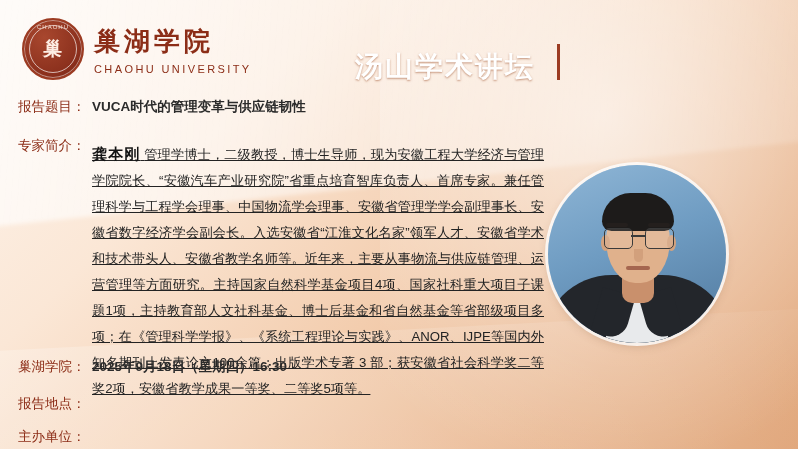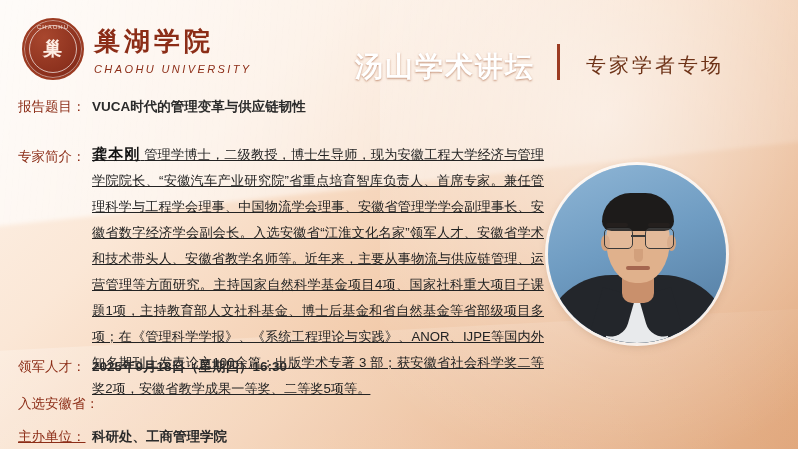--- a/index.html
+++ b/index.html
@@ -96,21 +96,20 @@
     letter-spacing: 4px;
     line-height: 38px;
   }
   .logo-en {
     color: #8c2d17;
     font-size: 11px;
     letter-spacing: 2.4px;
     line-height: 14px;
     margin-top: 1px;
     font-family: "Liberation Sans", sans-serif;
-    font-style: italic;
   }
 
   .forum-title {
     position: absolute;
     left: 355px; top: 48px;
     font-family: "Liberation Serif", serif;
     font-size: 28px;
     font-weight: bold;
     letter-spacing: 2px;
     color: #ffffff;
@@ -144,21 +143,21 @@
     color: #2b2b2b;
     font-size: 13.5px;
     font-weight: bold;
     font-family: "Liberation Sans", sans-serif;
     white-space: nowrap;
   }
 
   #topic-label { left: 18px; top: 98px; text-align: right; }
   #topic-value { left: 92px; top: 98px; }
 
-  #bio-label { left: 18px; top: 148px; }
+  #bio-label { left: 18px; top: 137px; }
 
   .bio-text {
     position: absolute;
     left: 92px; top: 141px;
     width: 452px;
     color: #232323;
     font-size: 13.2px;
     line-height: 26px;
     text-align: justify;
     font-family: "Liberation Sans", sans-serif;
@@ -275,21 +274,21 @@
     width: 9px; height: 13px;
     background: #d2a07c;
     border-radius: 0 0 6px 6px;
   }
 
   
   #time-label { left: 18px; top: 358px; }
   #time-value { left: 92px; top: 358px; }
   #place-label { left: 18px; top: 395px; }
   #place-value { left: 92px; top: 395px; }
-  #org-label { left: 18px; top: 428px; text-decoration: underline; }
+  #org-label { left: 18px; top: 428px; }
   #org-value { left: 92px; top: 428px; }
 </style>
 </head>
 <body>
 
 <div id="poster">
 
   <div class="band band-1"></div>
   <div class="band band-2"></div>
   <div class="band band-3"></div>
@@ -303,21 +302,20 @@
         <div class="glyph">巢</div>
       </div>
       <div class="logo-text">
         <div class="logo-cn">巢湖学院</div>
         <div class="logo-en">CHAOHU UNIVERSITY</div>
       </div>
     </div>
 
     <div class="forum-title">汤山学术讲坛</div>
     <div class="divider-v"></div>
-    <div class="forum-sub">专家学者专场</div>
   </div>
 
   <div class="row-label" id="topic-label">报告题目：</div>
   <div class="row-value" id="topic-value">VUCA时代的管理变革与供应链韧性</div>
 
   <div class="row-label" id="bio-label">专家简介：</div>
   <div class="bio-text">
     <span class="bio-name">龚本刚</span>
     <span>管理学博士，二级教授，博士生导师，现为安徽工程大学经济与管理学院院长、“安徽汽车产业研究院”省重点培育智库负责人、首席专家。兼任管理科学与工程学会理事、中国物流学会理事、安徽省管理学学会副理事长、安徽省数字经济学会副会长。入选安徽省“江淮文化名家”领军人才、安徽省学术和技术带头人、安徽省教学名师等。近年来，主要从事物流与供应链管理、运营管理等方面研究。主持国家自然科学基金项目4项、国家社科重大项目子课题1项，主持教育部人文社科基金、博士后基金和省自然基金等省部级项目多项；在《管理科学学报》、《系统工程理论与实践》、ANOR、IJPE等国内外知名期刊上发表论文100余篇；出版学术专著 3 部；获安徽省社会科学奖二等奖2项，安徽省教学成果一等奖、二等奖5项等。</span>
   </div>
@@ -337,21 +335,20 @@
     <div class="brow-r"></div>
     <div class="glasses">
       <div class="lens l"></div>
       <div class="bridge"></div>
       <div class="lens r"></div>
     </div>
     <div class="nose"></div>
     <div class="mouth"></div>
   </div>
 
-  <div class="row-label" id="time-label">领军人才：</div>
+  <div class="row-label" id="time-label">巢湖学院：</div>
   <div class="row-value" id="time-value">2025年9月18日（星期四）16:30</div>
 
-  <div class="row-label" id="place-label">入选安徽省：</div>
+  <div class="row-label" id="place-label">报告地点：</div>
 
   <div class="row-label" id="org-label">主办单位：</div>
-  <div class="row-value" id="org-value">科研处、工商管理学院</div>
 
 </div>
 
 </body></html>

